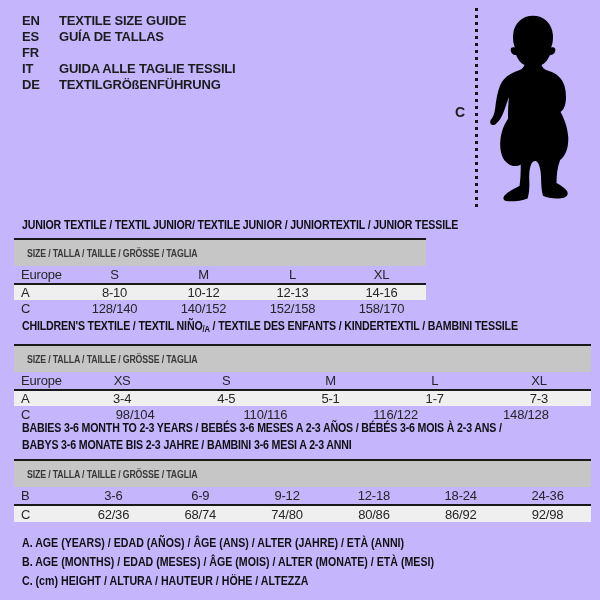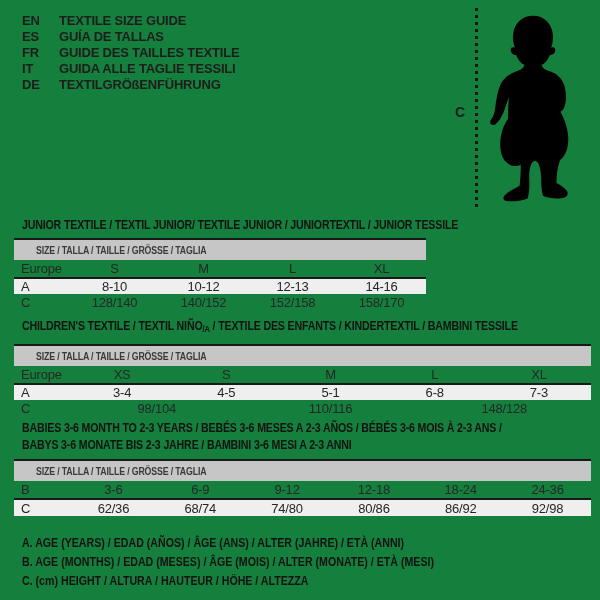--- a/index.html
+++ b/index.html
@@ -1,16 +1,16 @@
 <!DOCTYPE html>
 <html><head>
 <meta charset="utf-8">
 <style>
   html,body{margin:0;padding:0;background:#fff;}
-  .page{position:relative;width:600px;height:600px;background:#15803d;
+  .page{position:relative;width:600px;height:600px;background:#c4b5fd;
         font-family:"Liberation Sans",sans-serif;color:#1c1c1c;overflow:hidden;}
 
   
   .langs{position:absolute;left:22px;top:13px;}
   .lrow{display:flex;height:16px;line-height:16px;font-weight:700;font-size:13px;letter-spacing:-0.2px;}
   .lcode{width:37px;flex:none;}
   .ltext{white-space:nowrap;}
 
   
   .figC{position:absolute;left:455px;top:104px;font-weight:700;font-size:14px;}
@@ -25,21 +25,21 @@
   .t2ttl{top:319px;}
   .t3ttl{top:420px;}
   .ttl-line{height:17px;line-height:17px;}
   .sub{font-size:9px;vertical-align:-2px;}
 
   
   .tbl{position:absolute;left:14px;border-top:2px solid #191919;box-sizing:border-box;}
   .t1tbl{top:238px;width:412px;}
   .t2tbl{top:344px;width:577px;}
   .t3tbl{top:459px;width:577px;}
-  .sizebar{height:20px;background:#c6c6c6;display:flex;align-items:center;padding-left:22px;}
+  .sizebar{height:26px;background:#c6c6c6;display:flex;align-items:center;padding-left:13px;}
   .sbtext{font-size:11px;font-weight:700;color:#3a3a3a;letter-spacing:-0.2px;white-space:nowrap;
           transform:scaleX(0.8);transform-origin:0 50%;}
   .trow{display:flex;align-items:center;font-size:13px;color:#262626;letter-spacing:-0.2px;}
   .cl{width:56px;padding-left:7px;box-sizing:border-box;flex:none;}
   .cv{flex:1;text-align:center;}
   .r1{height:17px;border-bottom:2px solid #191919;}
   .r2{height:15px;}
   .r3{height:16px;}
   .alt{background:#efefef;}
 
@@ -57,21 +57,20 @@
     <div class="lrow">
       <span class="lcode">EN</span>
       <span class="ltext">TEXTILE SIZE GUIDE</span>
     </div>
     <div class="lrow">
       <span class="lcode">ES</span>
       <span class="ltext">GUÍA DE TALLAS</span>
     </div>
     <div class="lrow">
       <span class="lcode">FR</span>
-      <span class="ltext">GUIDE DES TAILLES TEXTILE</span>
     </div>
     <div class="lrow">
       <span class="lcode">IT</span>
       <span class="ltext">GUIDA ALLE TAGLIE TESSILI</span>
     </div>
     <div class="lrow">
       <span class="lcode">DE</span>
       <span class="ltext">TEXTILGRÖßENFÜHRUNG</span>
     </div>
   </div>
@@ -146,27 +145,28 @@
       <span class="cv">S</span>
       <span class="cv">M</span>
       <span class="cv">L</span>
       <span class="cv">XL</span>
     </div>
     <div class="trow r2 alt">
       <span class="cl">A</span>
       <span class="cv">3-4</span>
       <span class="cv">4-5</span>
       <span class="cv">5-1</span>
-      <span class="cv">6-8</span>
+      <span class="cv">1-7</span>
       <span class="cv">7-3</span>
     </div>
     <div class="trow r3">
       <span class="cl">C</span>
       <span class="cv">98/104</span>
       <span class="cv">110/116</span>
+      <span class="cv">116/122</span>
       <span class="cv">148/128</span>
     </div>
   </div>
 
   <div class="ttl t3ttl">
     <div class="ttl-line">BABIES 3-6 MONTH TO 2-3 YEARS / BEBÉS 3-6 MESES A 2-3 AÑOS / BÉBÉS 3-6 MOIS À 2-3 ANS /</div>
     <div class="ttl-line">BABYS 3-6 MONATE BIS 2-3 JAHRE / BAMBINI 3-6 MESI A 2-3 ANNI</div>
   </div>
   <div class="tbl t3tbl">
     <div class="sizebar">

